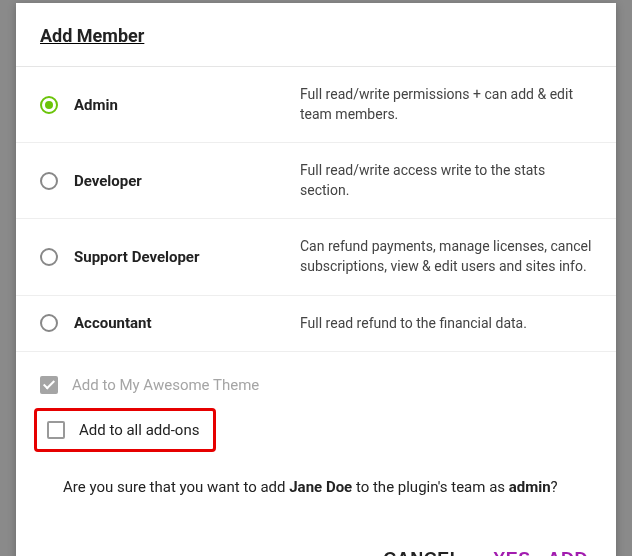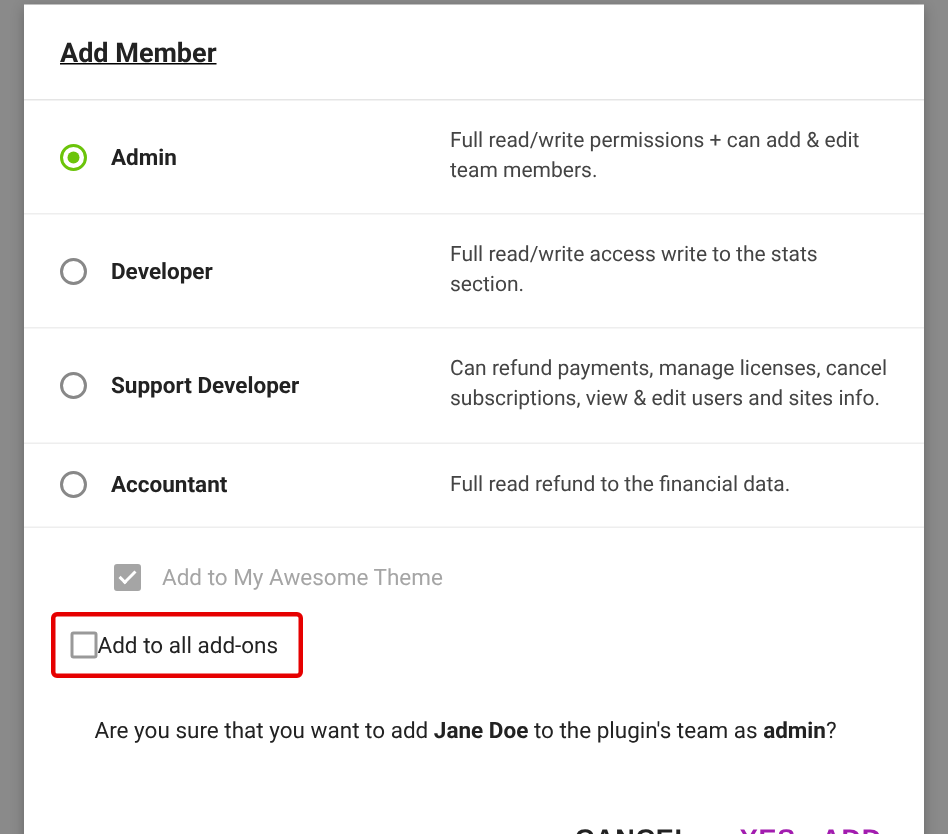--- a/index.html
+++ b/index.html
@@ -73,21 +73,20 @@
     margin-left: 40px;
   }
   .checkbox-section {
     padding: 18px 24px 4px 24px;
   }
   .checkbox-row {
     display: flex;
     align-items: flex-end;
     gap: 14px;
     padding: 6px 0;
-    margin-left: 36px;
   }
   .checkbox {
     width: 18px;
     height: 18px;
     border: 2px solid #999;
     border-radius: 2px;
     flex-shrink: 0;
     position: relative;
   }
   .checkbox.checked {
@@ -110,20 +109,21 @@
     color: #222;
   }
   .checkbox-label.disabled {
     color: #a5a5a5;
   }
   .highlight-box {
     border: 3px solid #e60000;
     border-radius: 4px;
     display: inline-flex;
     align-items: center;
+    gap: 14px;
     padding: 10px 14px 10px 10px;
     margin-top: 8px;
     margin-left: -6px;
   }
   .confirm-text {
     padding: 20px 24px 10px 24px;
     font-size: 15px;
     color: #222;
     line-height: 1.5;
     margin-left: 23px;

